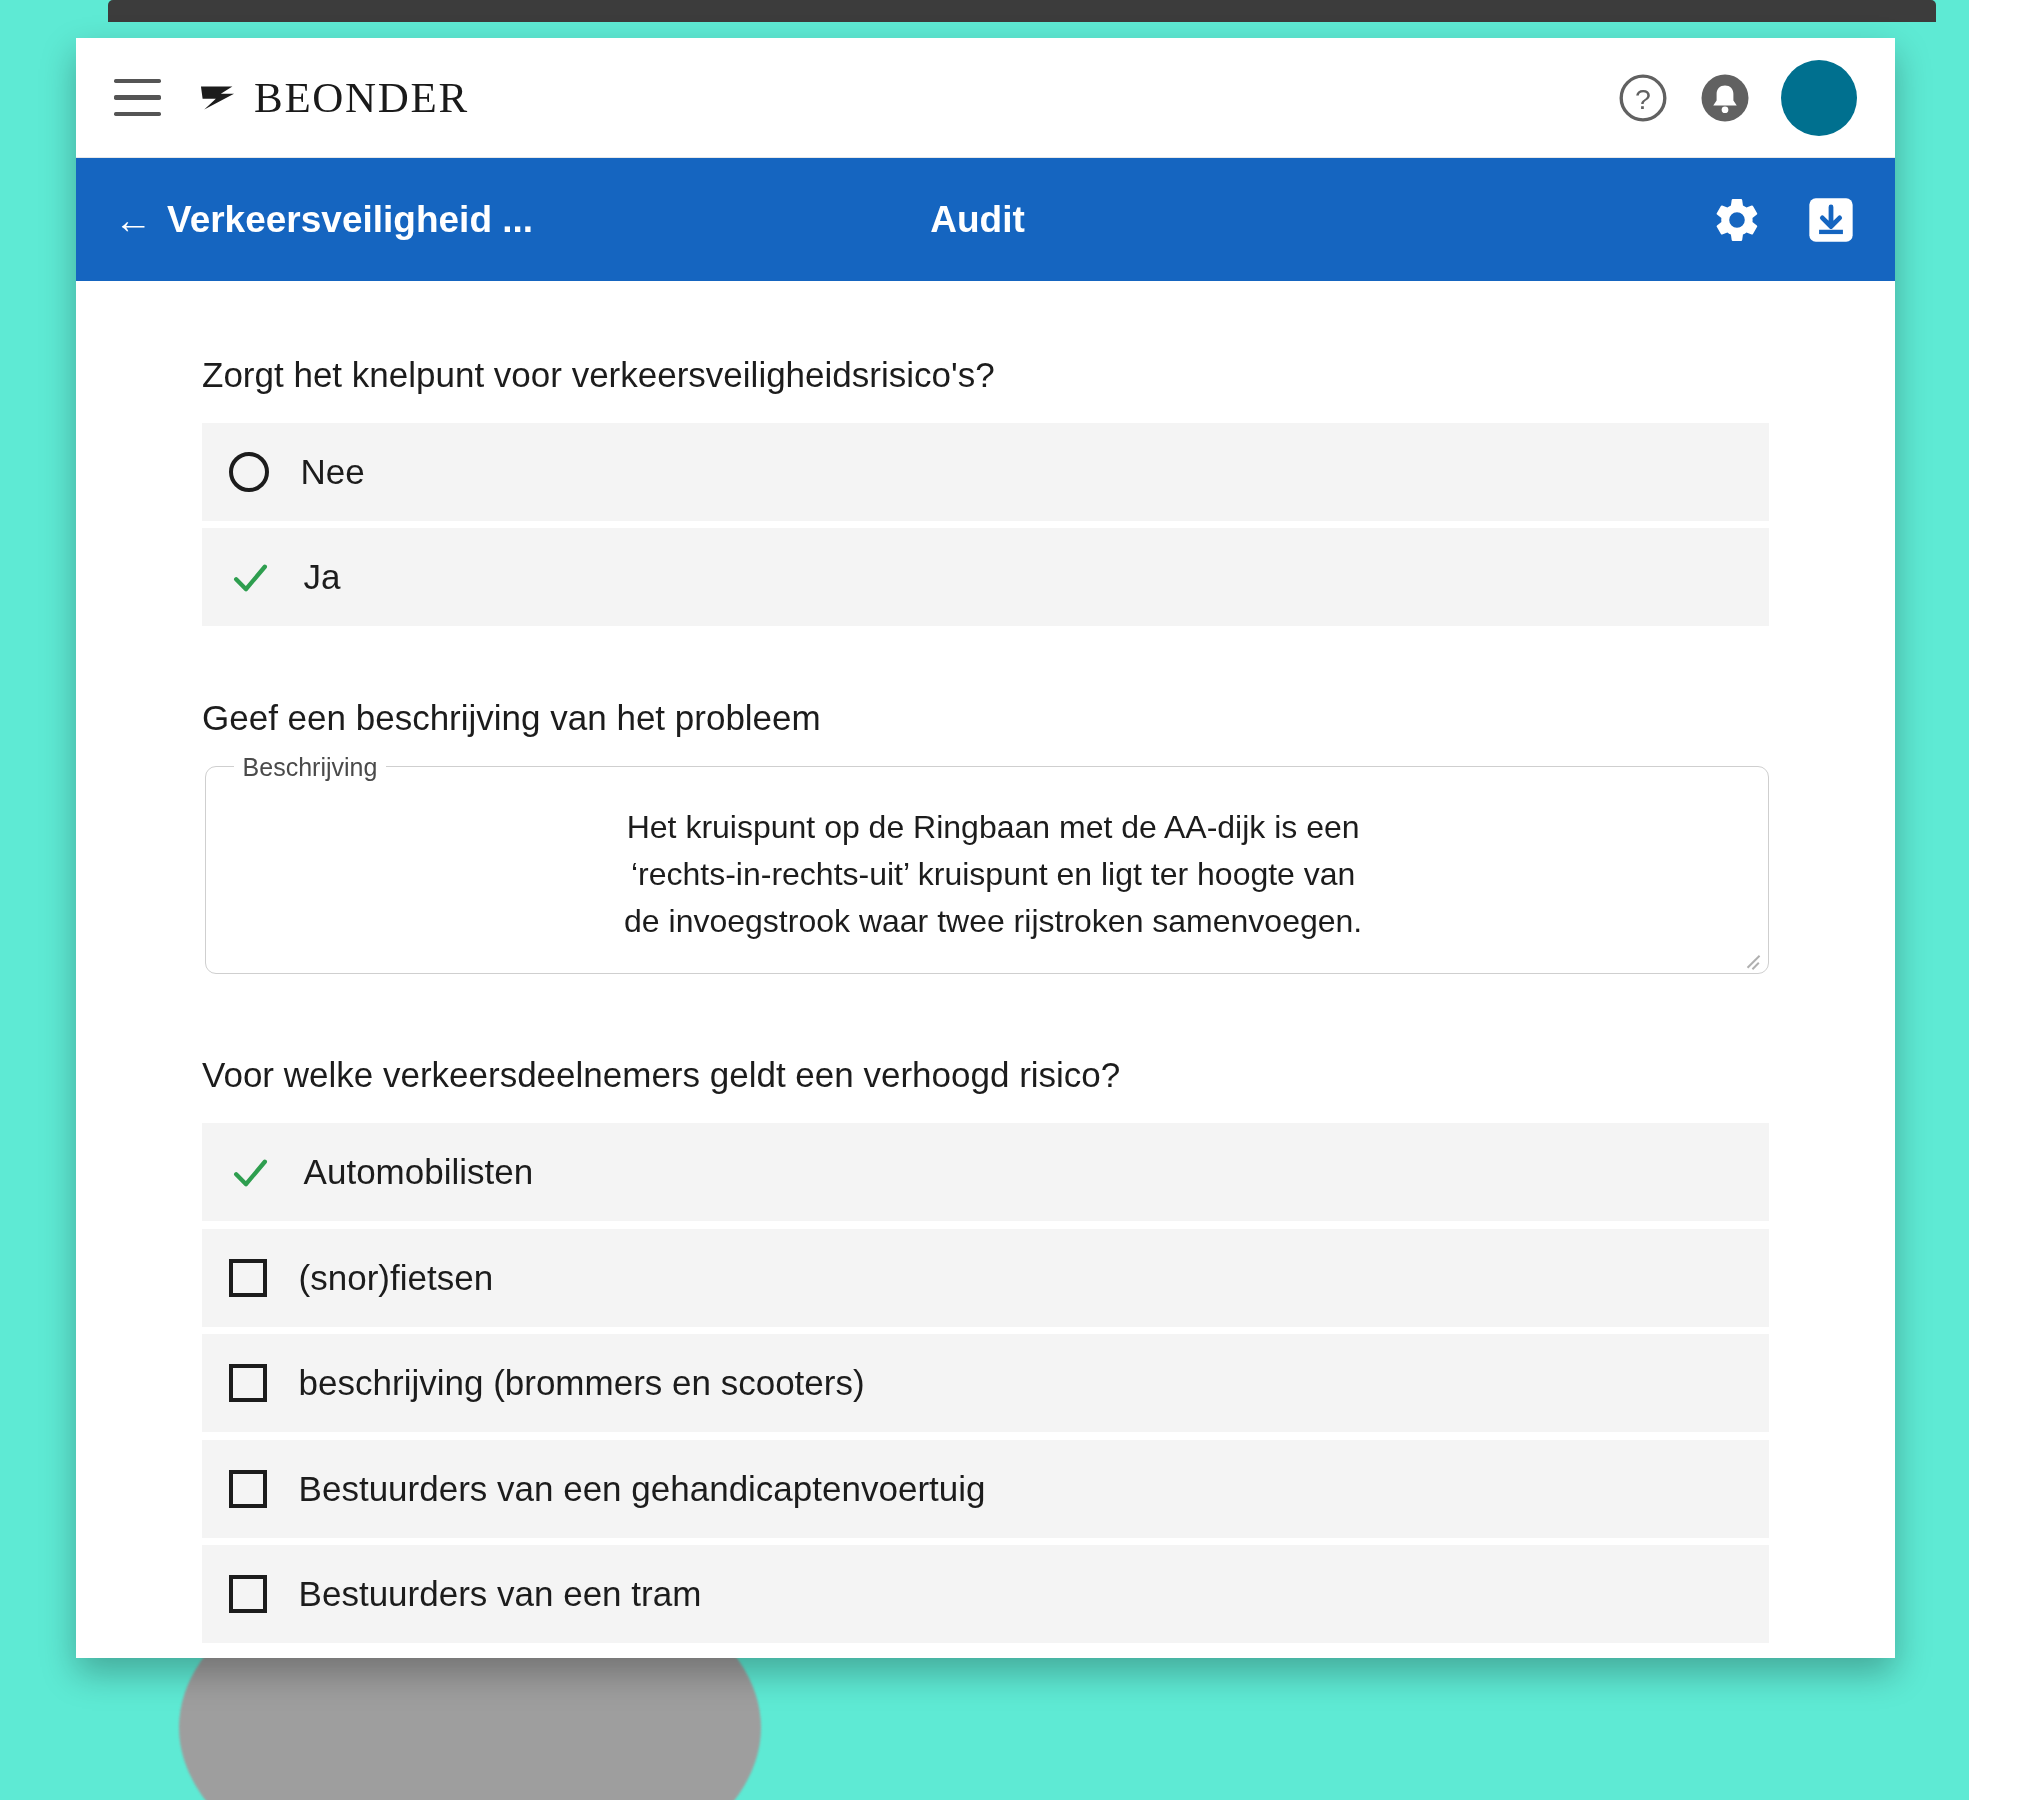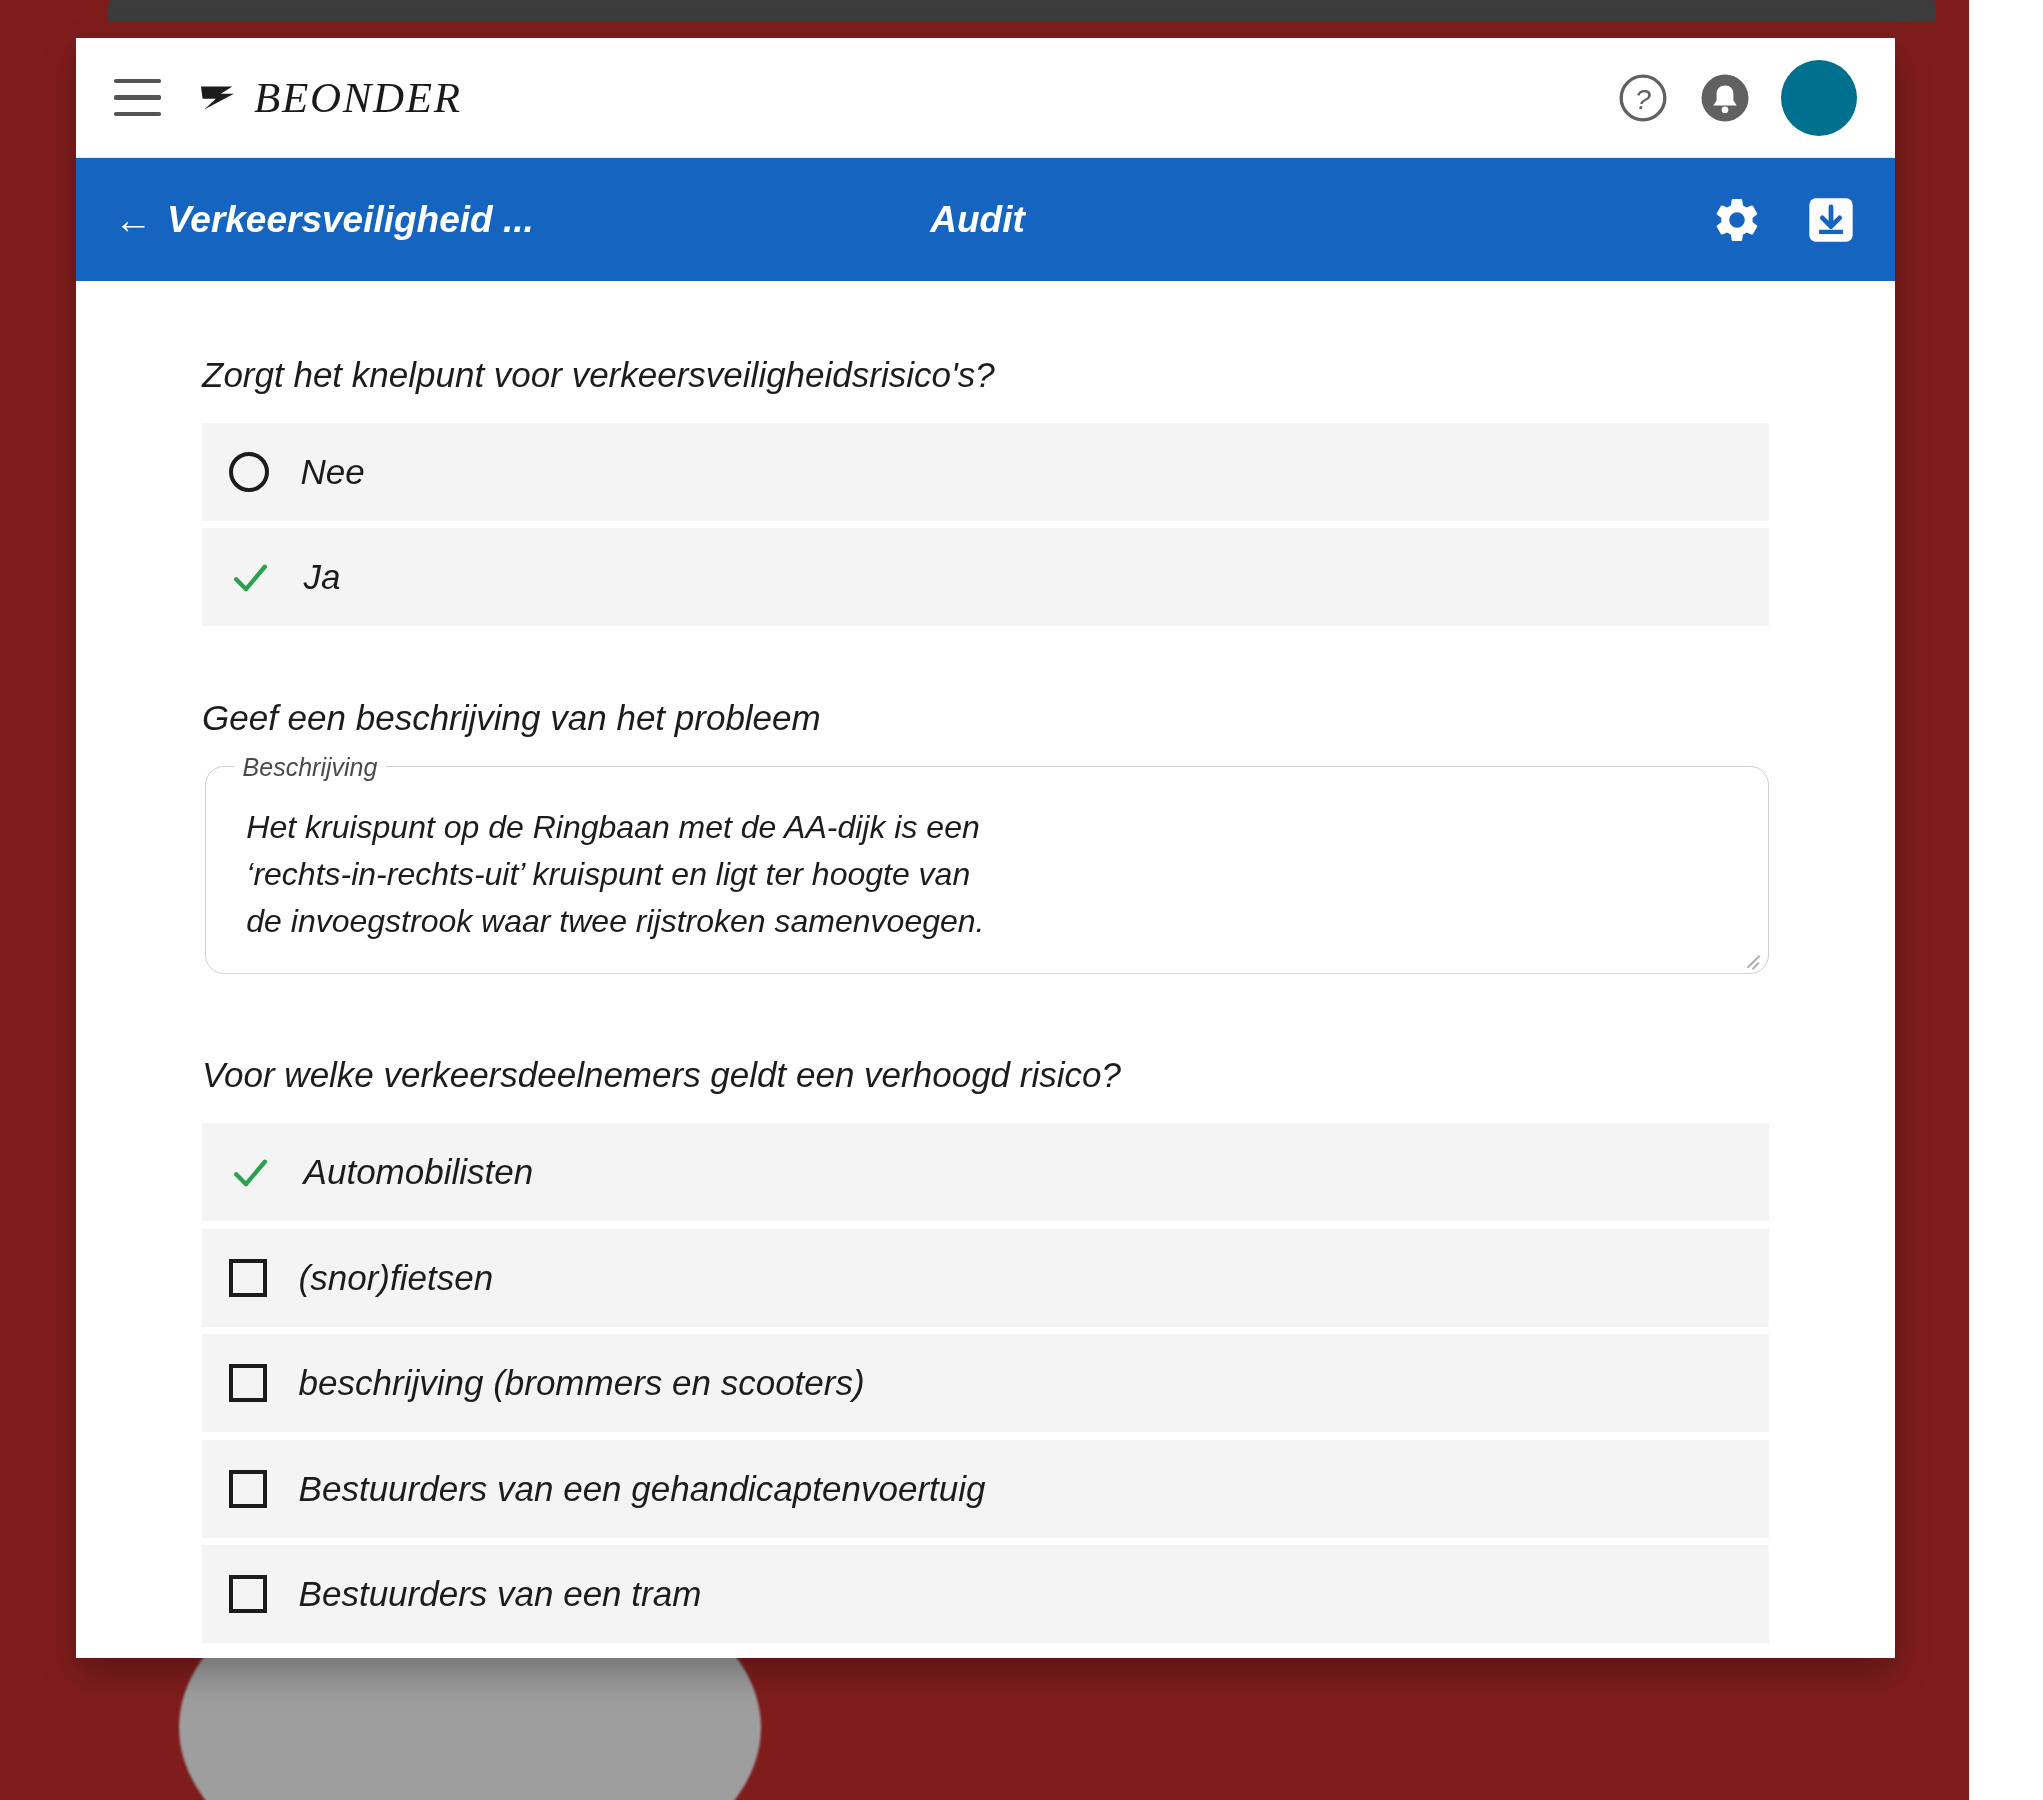--- a/index.html
+++ b/index.html
@@ -5,23 +5,22 @@
   html, body {
     margin: 0;
     padding: 0;
     background: #ffffff;
     font-family: "Liberation Sans", sans-serif;
   }
   .page {
     position: relative;
     width: 1969px;
     height: 1800px;
-    background: #7f1d1d;
+    background: #5eead4;
     overflow: hidden;
-    font-style: italic;
   }
 
   
   .device-shadow-top {
     position: absolute;
     left: 108px;
     top: 0px;
     width: 1828px;
     height: 21.6px;
     background: #3c3c3c;
@@ -206,26 +205,27 @@
     justify-content: center;
   }
 
   
   .field-wrap {
     position: relative;
     margin: 28px 0 16.6px 3.3px;
   }
   .field-box {
     border: 1.7px solid #cfcfcf;
-    border-radius: 19px;
+    border-radius: 11px;
     padding: 37px 28px 28px 40px;
     box-sizing: border-box;
     min-height: 199px;
     background: #ffffff;
     position: relative;
+    text-align: center;
   }
   .field-legend {
     position: absolute;
     top: -14px;
     left: 28px;
     background: #ffffff;
     padding: 0 8.3px;
     font-size: 25px;
     color: #4a4a4a;
   }

